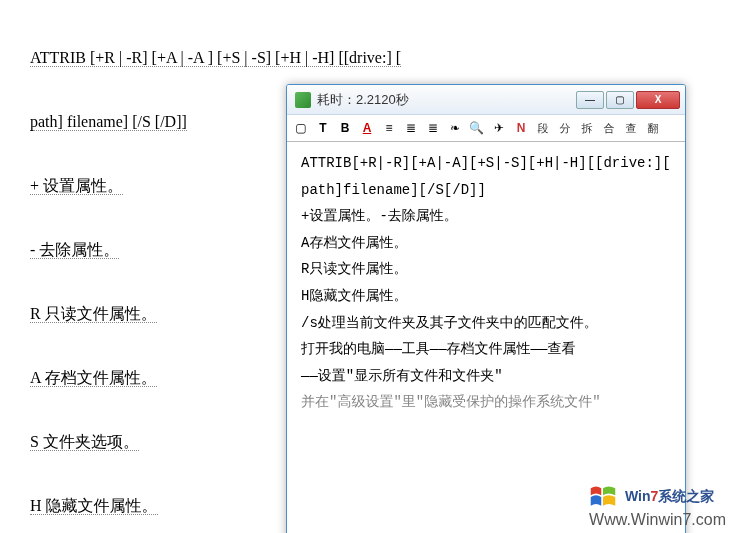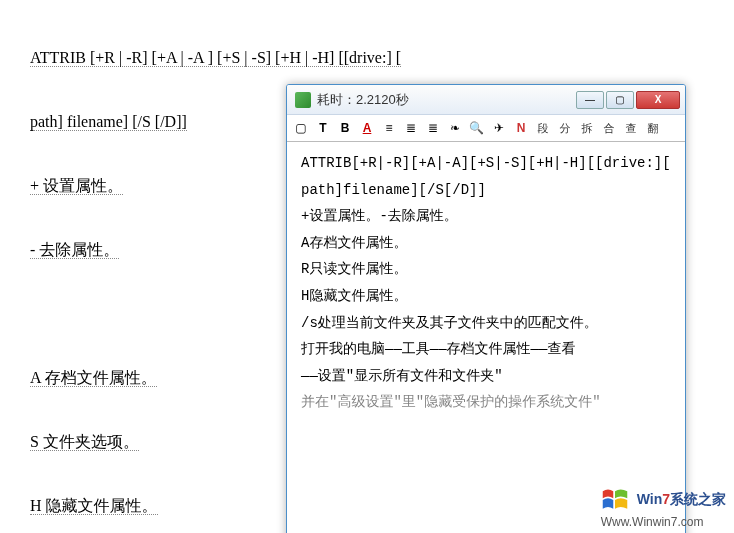--- a/index.html
+++ b/index.html
@@ -109,31 +109,31 @@
   }
   .wm-logo {
     display:inline-block;
     width:28px;height:28px;
     vertical-align:middle;
     margin-right:4px;
   }
   .wm-logo svg { width:100%; height:100%; }
   .wm-title { font-weight:bold; color:#2b4f8f; }
   .wm-title .red { color:#c33; }
-  .wm-url { font-size:12px; color:#555; }
+  .wm-url { font-size:16px; color:#555; }
 </style>
 </head>
 <body>
 
 <div class="bg-text">
   <span class="bg-line">ATTRIB [+R | -R] [+A | -A ] [+S | -S] [+H | -H] [[drive:] [</span><br>
   <span class="bg-line">path] filename] [/S [/D]]</span><br>
   <span class="bg-line">+ 设置属性。</span><br>
   <span class="bg-line">- 去除属性。</span><br>
-  <br>
+  <span class="bg-line">R 只读文件属性。</span><br>
   <span class="bg-line">A 存档文件属性。</span><br>
   <span class="bg-line">S 文件夹选项。</span><br>
   <span class="bg-line">H 隐藏文件属性。</span><br>
   <br>
   <br>
   <br>
   <br>
   <br>
   <br>
   

